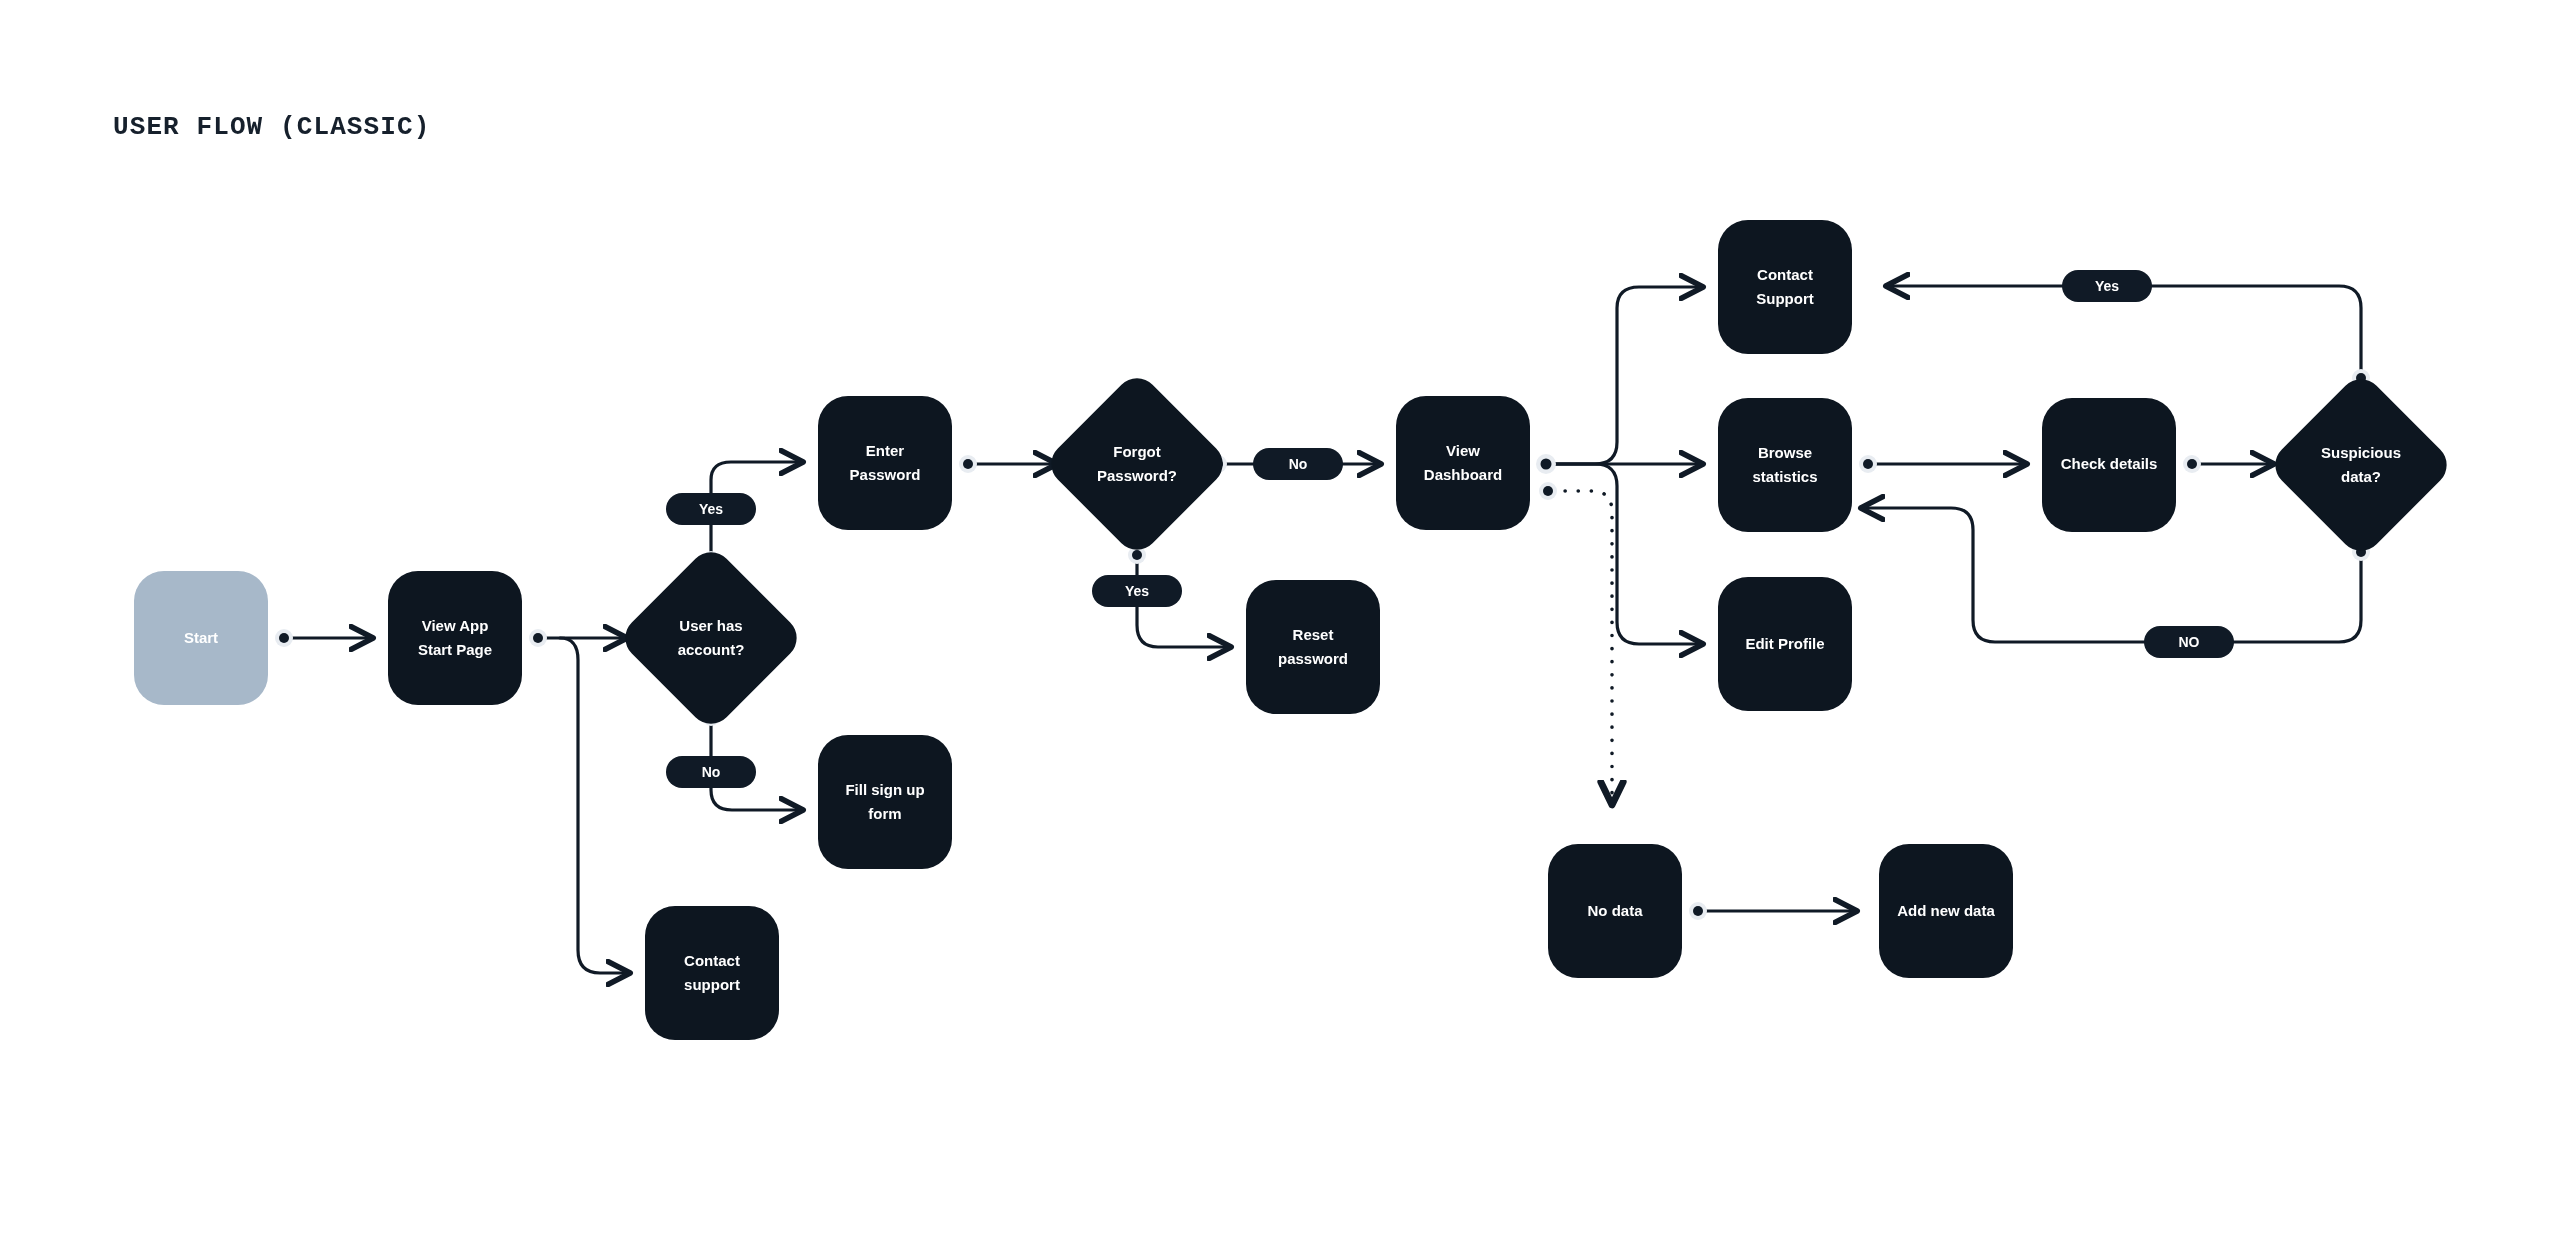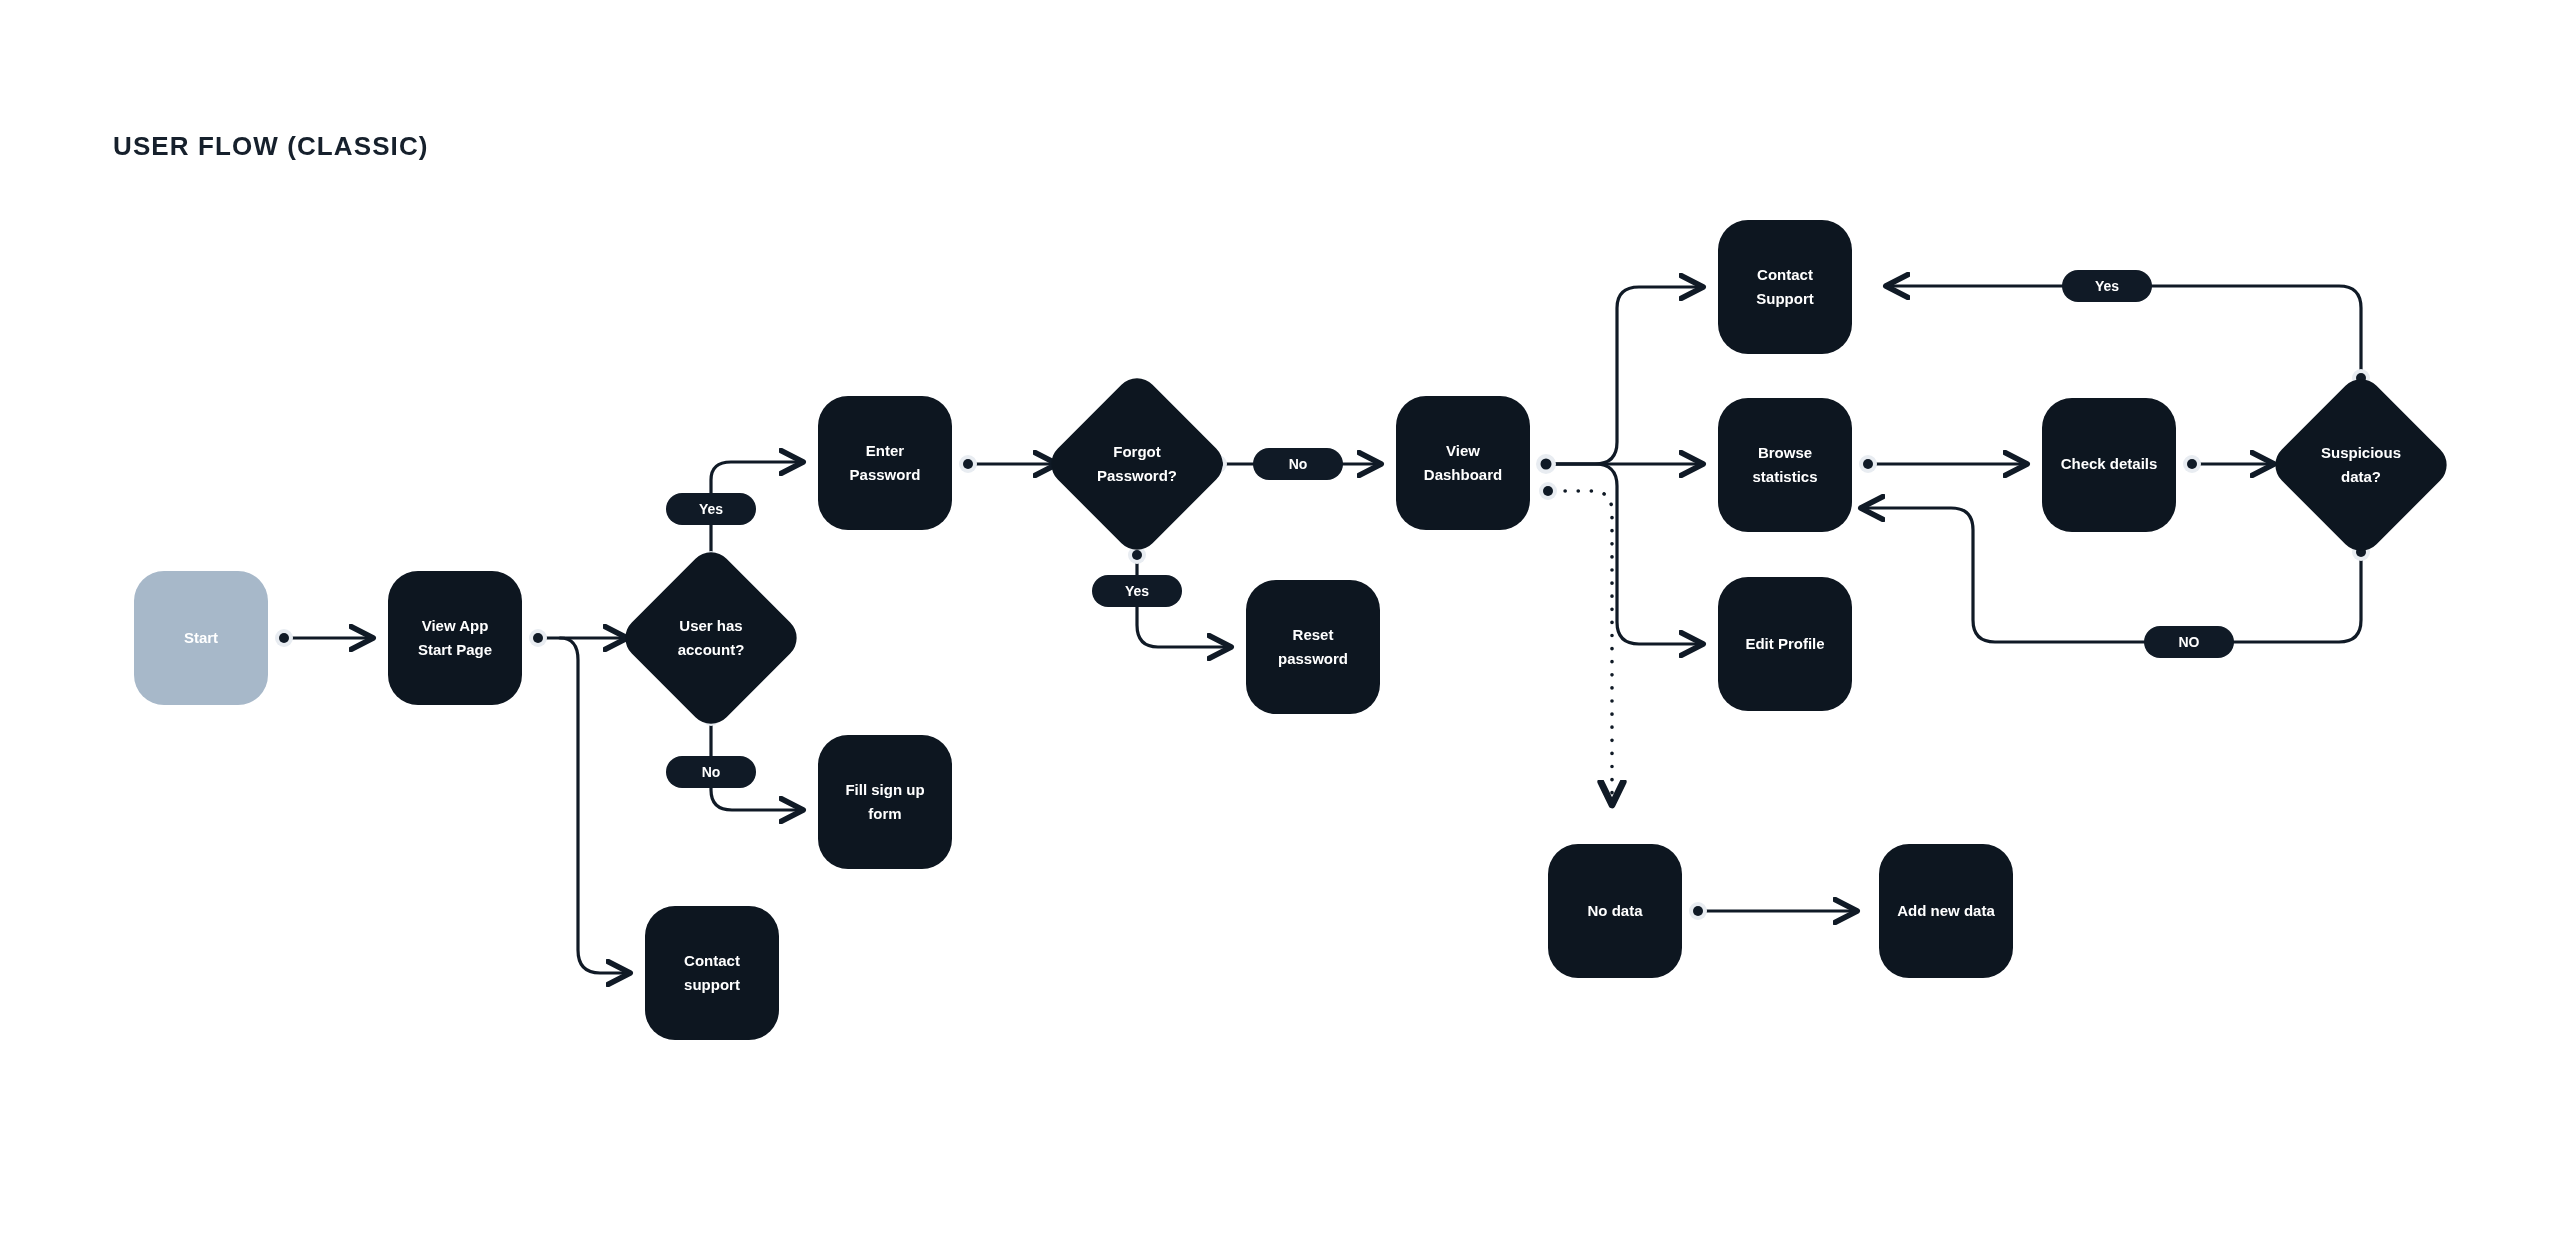--- a/index.html
+++ b/index.html
@@ -16,22 +16,22 @@
   }
   #canvas {
     position: absolute;
     inset: 0;
     width: 2560px;
     height: 1248px;
   }
   .page-title {
     position: absolute;
     left: 113px;
-    top: 131px;
-    font-family: Liberation Sans, sans-serif;
+    top: 112px;
+    font-family: Liberation Mono, monospace;
     font-size: 26px;
     font-weight: bold;
     letter-spacing: 1.1px;
     color: #16202c;
     white-space: nowrap;
   }
   svg text {
     font-family: "Liberation Sans", sans-serif;
     fill: #ffffff;
   }

